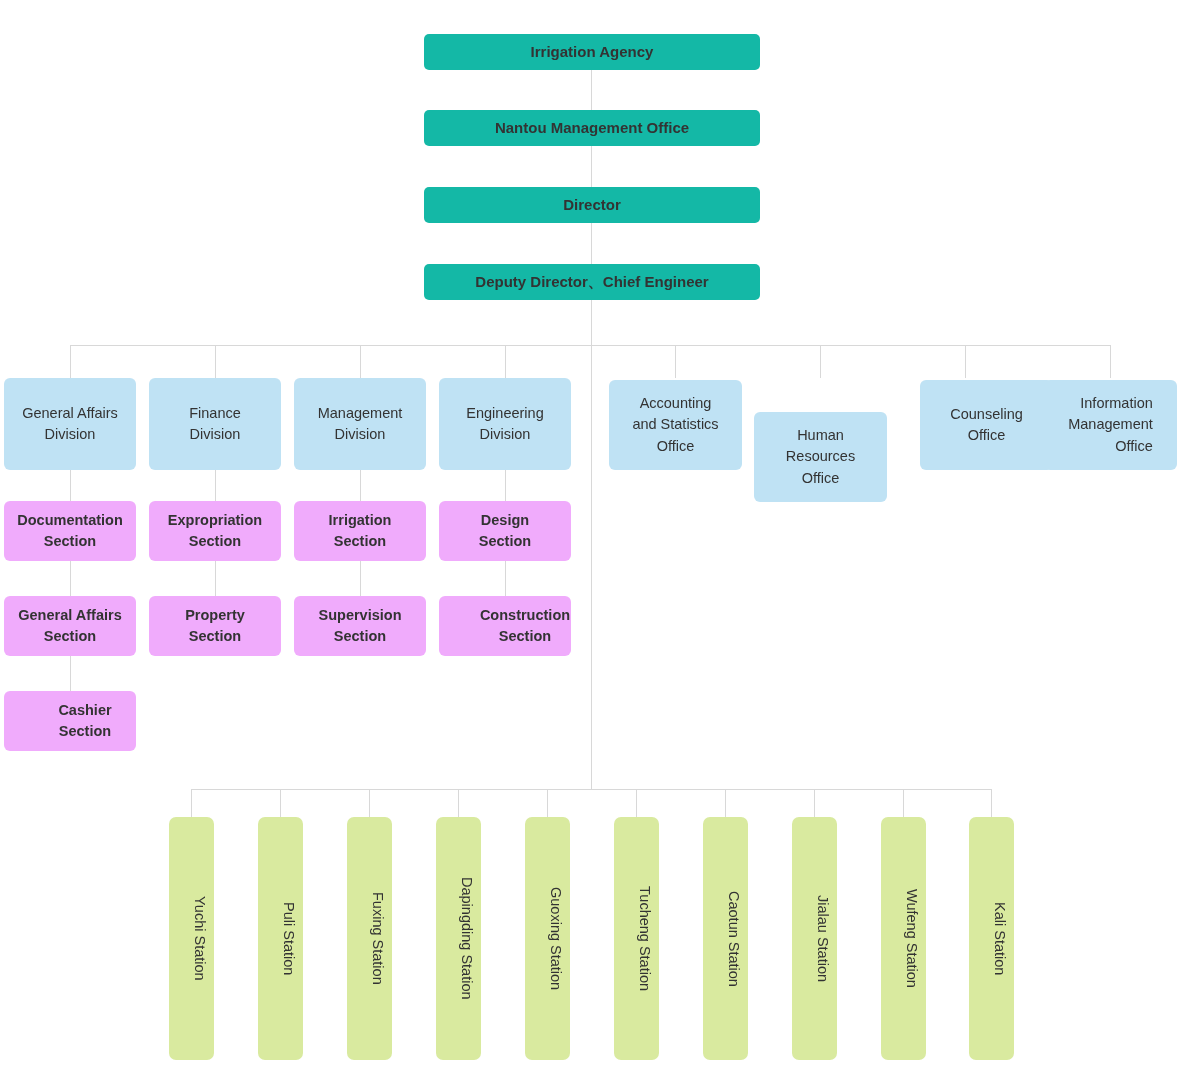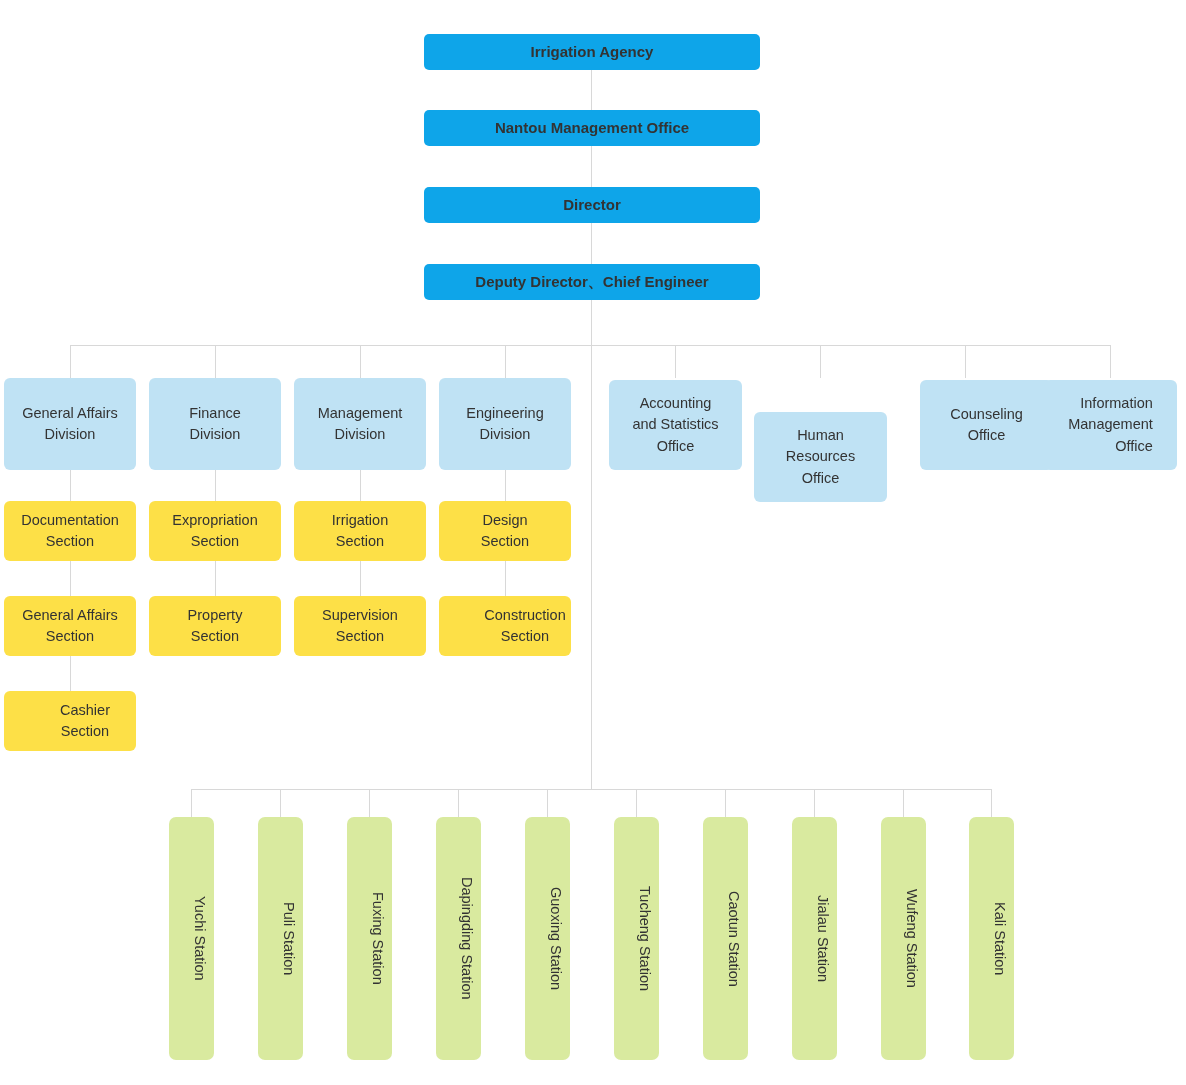--- a/index.html
+++ b/index.html
@@ -39,37 +39,37 @@
     align-items: center;
     justify-content: center;
     text-align: center;
     line-height: 1.45;
     color: #333333;
     padding: 4px 6px;
     white-space: pre-line;
   }
 
   .node.top {
-    background: #0ea5e9;
+    background: #14b8a6;
     font-size: 15px;
     font-weight: 600;
     border-radius: 5px;
   }
 
   .node.division,
   .node.office {
     background: #bfe2f4;
     font-size: 14.5px;
     font-weight: 400;
   }
 
   .node.section {
-    background: #fde047;
+    background: #f0abfc;
     font-size: 14.5px;
-    font-weight: 400;
+    font-weight: 700;
   }
 
   .node.station {
     background: #d9ea9f;
     font-size: 14.5px;
     font-weight: 400;
     writing-mode: vertical-rl;
     text-orientation: mixed;
     align-items: flex-start;
     justify-content: center;

